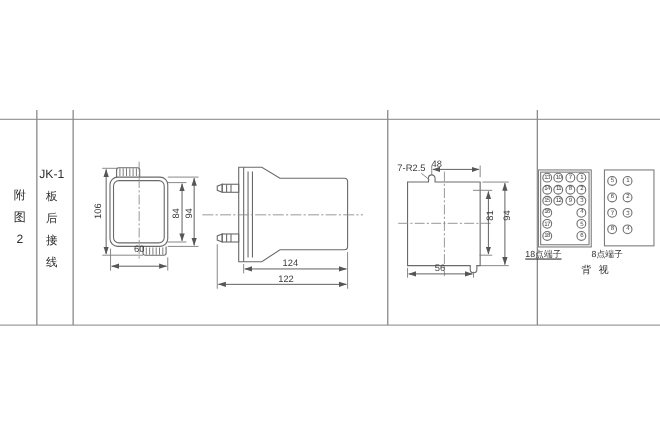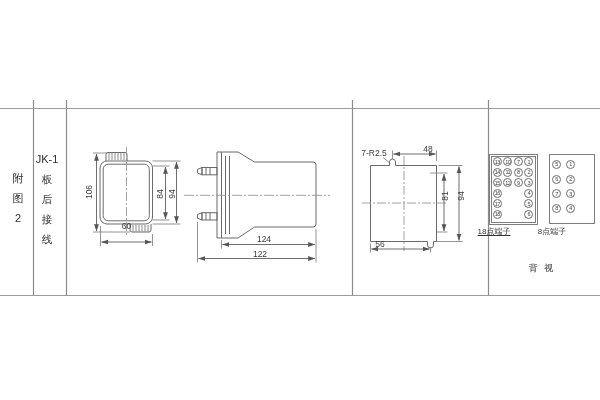--- a/index.html
+++ b/index.html
@@ -11,21 +11,21 @@
   .lbl{
     position:absolute;color:#3a3a3a;font-size:8.5px;line-height:1;
     white-space:nowrap;transform:translate(-50%,-50%);
   }
   .lbl.rot{transform:translate(-50%,-50%) rotate(-90deg);}
   .cjk{
     position:absolute;color:#2e2e2e;line-height:1;white-space:nowrap;
     transform:translate(-50%,-50%);
   }
   .cap{position:absolute;color:#333;font-size:8px;line-height:1;transform:translate(-50%,-50%);white-space:nowrap;}
-  .rearview{font-size:9px;letter-spacing:2px;margin-top:22px;}
+  .rearview{font-size:9px;letter-spacing:2px;}
   
   .block18{
     position:absolute;left:489px;top:153.5px;width:49px;height:71px;
     border:1px solid #7d7d7d;box-sizing:border-box;padding:1px;background:#fff;
   }
   .block18-inner{
     width:100%;height:100%;border:1px solid #7d7d7d;box-sizing:border-box;
     display:grid;grid-template-columns:repeat(4,10.5px);grid-auto-rows:10.5px;
     align-items:center;justify-items:center;
   }
@@ -172,24 +172,24 @@
 
 <div class="lbl rot" style="left:89px;top:192px;">106</div>
 <div class="lbl rot" style="left:160px;top:193.5px;">84</div>
 <div class="lbl rot" style="left:171.5px;top:193.5px;">94</div>
 <div class="lbl" style="left:126.5px;top:226px;">60</div>
 
 <div class="lbl" style="left:264px;top:239px;">124</div>
 <div class="lbl" style="left:260px;top:253.5px;">122</div>
 
 <div class="lbl" style="left:374px;top:153px;">7-R2.5</div>
-<div class="lbl" style="left:428px;top:149px;">48</div>
+<div class="lbl" style="left:397px;top:149px;">48</div>
 <div class="lbl rot" style="left:445px;top:196px;">81</div>
 <div class="lbl rot" style="left:460.5px;top:196px;">94</div>
-<div class="lbl" style="left:380px;top:244px;">56</div>
+<div class="lbl" style="left:400px;top:244px;">56</div>
 
 <div class="block18">
   <div class="block18-inner">
       <div class="term">13</div>
       <div class="term">10</div>
       <div class="term">7</div>
       <div class="term">1</div>
       <div class="term">14</div>
       <div class="term">11</div>
       <div class="term">8</div>

